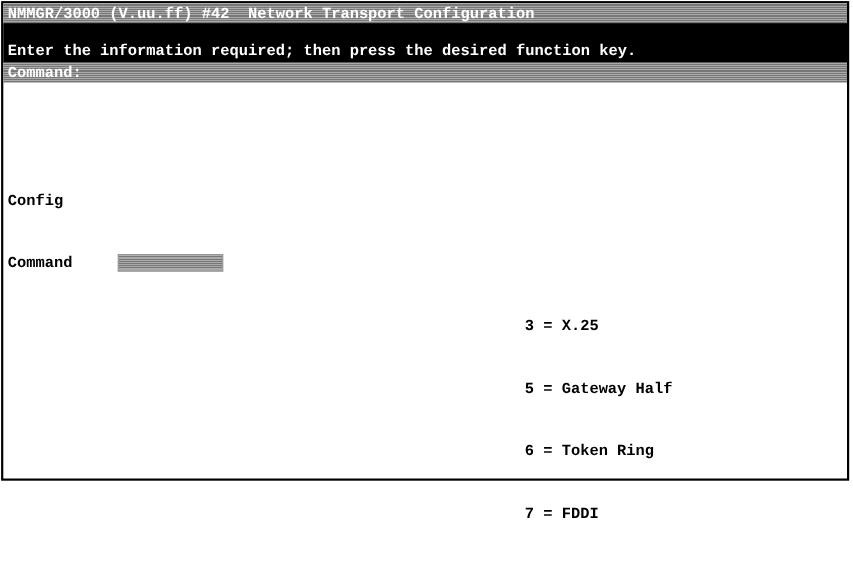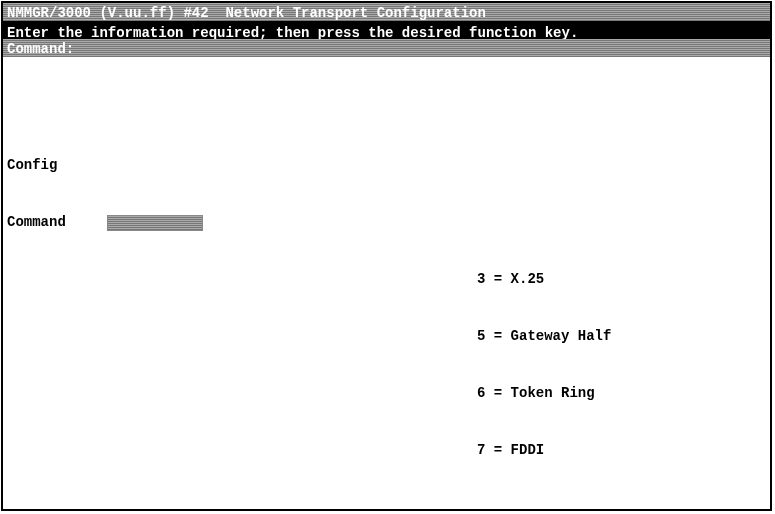--- a/index.html
+++ b/index.html
@@ -9,38 +9,38 @@
     font-weight: bold;
     background: #fff;
     color: #000;
     width: 775px;
     height: 514px;
     overflow: hidden;
   }
   .container {
     border: 2px solid #000;
     width: 771px;
-    height: 510px;
+    height: 436px;
     margin: 1px;
     display: flex;
     flex-direction: column;
   }
   .title-bar {
     background: repeating-linear-gradient(
       0deg, #777 0px, #777 1px, #aaa 1px, #aaa 2px
     );
     color: #fff;
     padding: 2px 4px;
     height: 18px;
     white-space: pre;
   }
   .instruction-bar {
     background: #000;
     color: #fff;
-    padding: 4px 4px;
+    padding: 18px 4px;
     height: 18px;
     white-space: pre;
   }
   .command-bar {
     background: repeating-linear-gradient(
       0deg, #777 0px, #777 1px, #aaa 1px, #aaa 2px
     );
     color: #fff;
     padding: 2px 4px;
     height: 18px;
@@ -48,21 +48,21 @@
   }
   .content {
     flex: 1;
     padding: 4px 4px;
     white-space: pre;
     line-height: 19px;
     position: relative;
   }
   .row {
     display: flex;
-    align-items: center;
+    align-items: flex-start;
     height: 19px;
   }
   .left-col { width: 100px; flex-shrink: 0; }
   .mid-col  { flex-shrink: 0; }
   .input-field {
     display: inline-block;
     height: 16px;
     background: repeating-linear-gradient(
       0deg, #777 0px, #777 1px, #aaa 1px, #aaa 2px
     );

